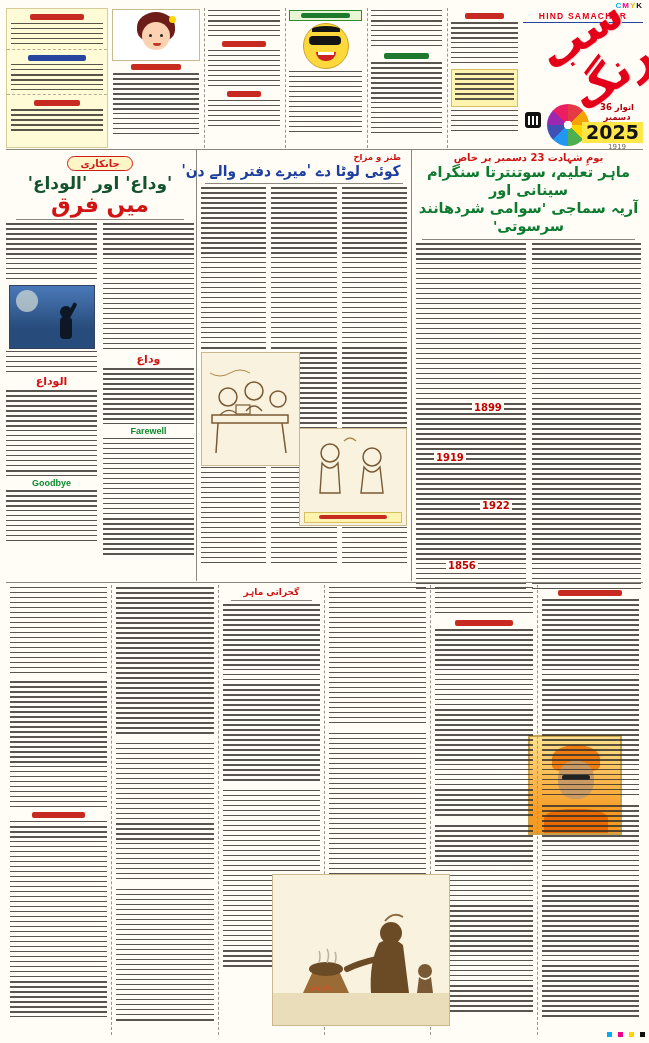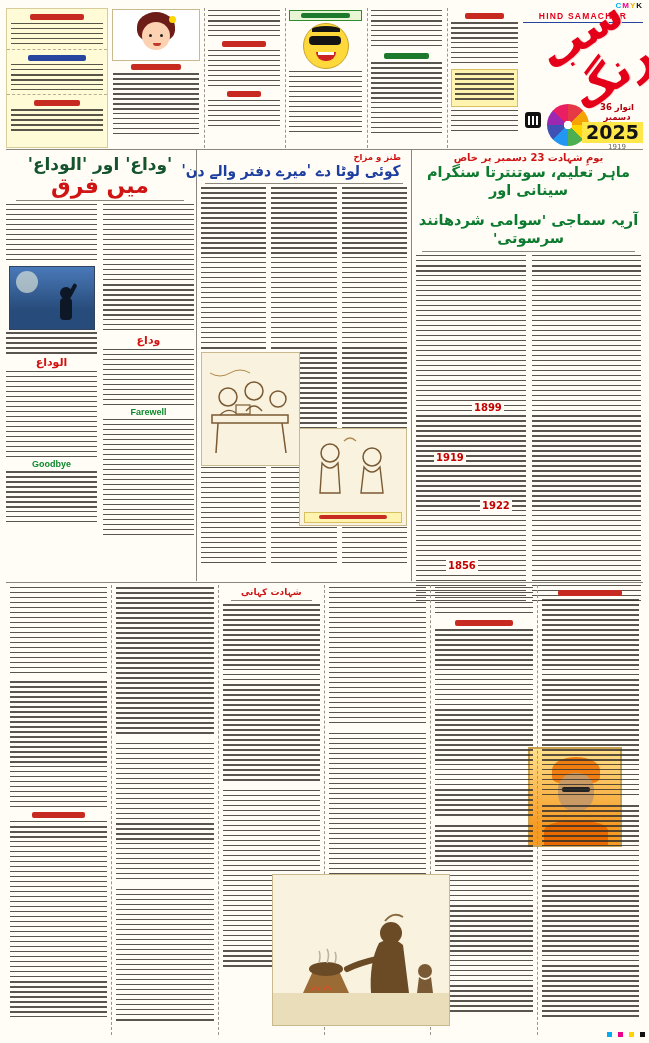--- a/index.html
+++ b/index.html
@@ -154,20 +154,23 @@
       </div>
     </div>
   </div>
 
   <div class="abs rule-h" style="left:6px;top:149px;width:637px;"></div>
 
   <div class="abs rule-v" style="left:196px;top:150px;height:431px;"></div>
   <div class="abs rule-v" style="left:411px;top:150px;height:431px;"></div>
 
   <div class="abs" style="left:6px;top:152px;width:188px;height:428px;">
+    <div style="text-align:center;">
+      <span class="kicker-box" dir="rtl">جانکاری</span>
+    </div>
     <div class="h-blue" dir="rtl" style="font-size:17px;margin-top:2px;">'وداع' اور 'الوداع'</div>
     <div class="h-red" dir="rtl" style="font-size:22px;line-height:1.05;">میں فرق</div>
     <div class="rule-h" style="margin:3px 10px;"></div>
 
     <div style="display:flex;flex-direction:row-reverse;gap:6px;margin-top:2px;">
 
       <div style="flex:1;">
         <div class="greek" style="height:128px;"></div>
         <div class="subhead-red">وداع</div>
         <div class="greek" style="height:56px;"></div>
@@ -235,21 +238,21 @@
       </svg>
       <div class="caption-strip">
         <div class="hbar red" style="width:70%;height:4px;margin:2px auto;"></div>
       </div>
     </div>
   </div>
 
   <div class="abs" style="left:414px;top:152px;width:229px;height:428px;">
     <div class="h-red" dir="rtl" style="font-size:10px;">یومِ شہادت 23 دسمبر پر خاص</div>
     <div class="h-green" dir="rtl" style="font-size:14.5px;line-height:1.25;">ماہر تعلیم، سوتنترتا سنگرام سینانی اور</div>
-    <div class="h-green" dir="rtl" style="font-size:14.5px;line-height:1.25;margin-top:12px;">آریہ سماجی 'سوامی شردھانند سرسوتی'</div>
+    <div class="h-green" dir="rtl" style="font-size:14.5px;line-height:1.25;">آریہ سماجی 'سوامی شردھانند سرسوتی'</div>
     <div class="rule-h" style="margin:3px 8px;"></div>
 
     <div style="display:flex;flex-direction:row-reverse;gap:6px;padding:0 2px;">
       <div style="flex:1;">
           <div class="greek" style="height:346px;"></div>
         </div>
       <div style="flex:1;">
           <div class="greek" style="height:346px;"></div>
         </div>
     </div>
@@ -278,21 +281,21 @@
       <div class="greek" style="height:196px;"></div>
     </div>
 
     <div class="col-sep" style="flex:1;padding:2px 4px;">
       <div class="greek" style="height:150px;"></div>
       <div class="greek" style="height:140px;margin-top:6px;"></div>
       <div class="greek" style="height:132px;margin-top:6px;"></div>
     </div>
 
     <div class="col-sep" style="flex:1;padding:2px 4px;">
-      <div class="h-red" dir="rtl" style="font-size:9px;">شہادت کہانی</div>
+      <div class="h-red" dir="rtl" style="font-size:9px;">گجراتی ماہر</div>
       <div class="rule-h" style="margin:3px 8px;"></div>
       <div class="greek" style="height:180px;"></div>
       <div class="greek" style="height:180px;margin-top:6px;"></div>
     </div>
 
     <div class="col-sep" style="flex:1;padding:2px 4px;">
       <div class="greek" style="height:140px;"></div>
       <div class="greek" style="height:290px;margin-top:6px;"></div>
     </div>
 

